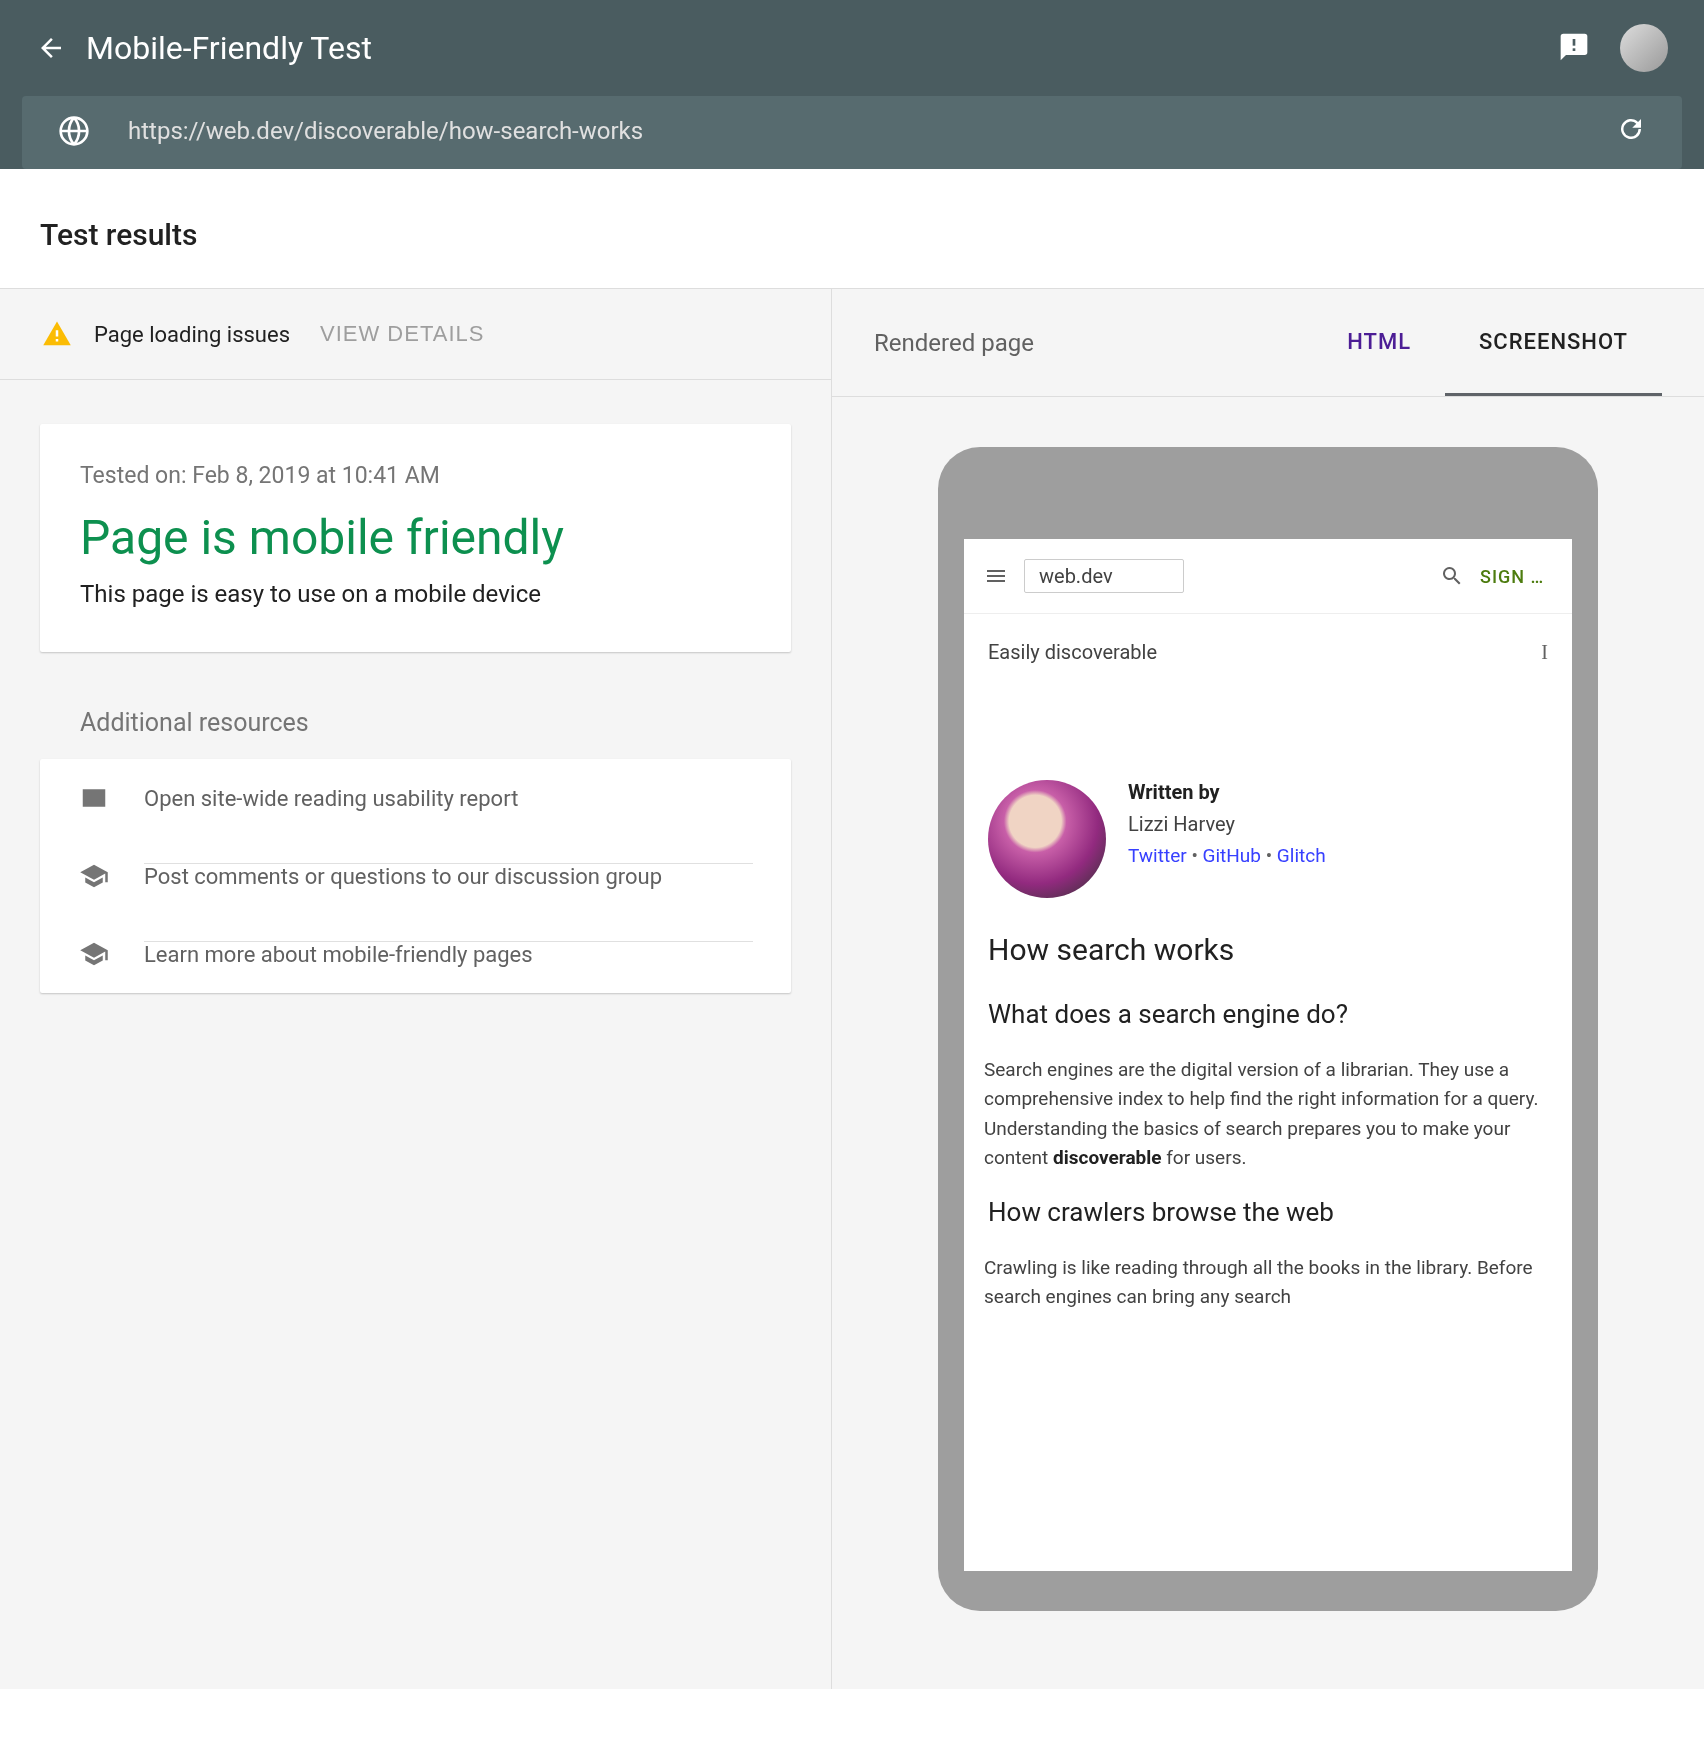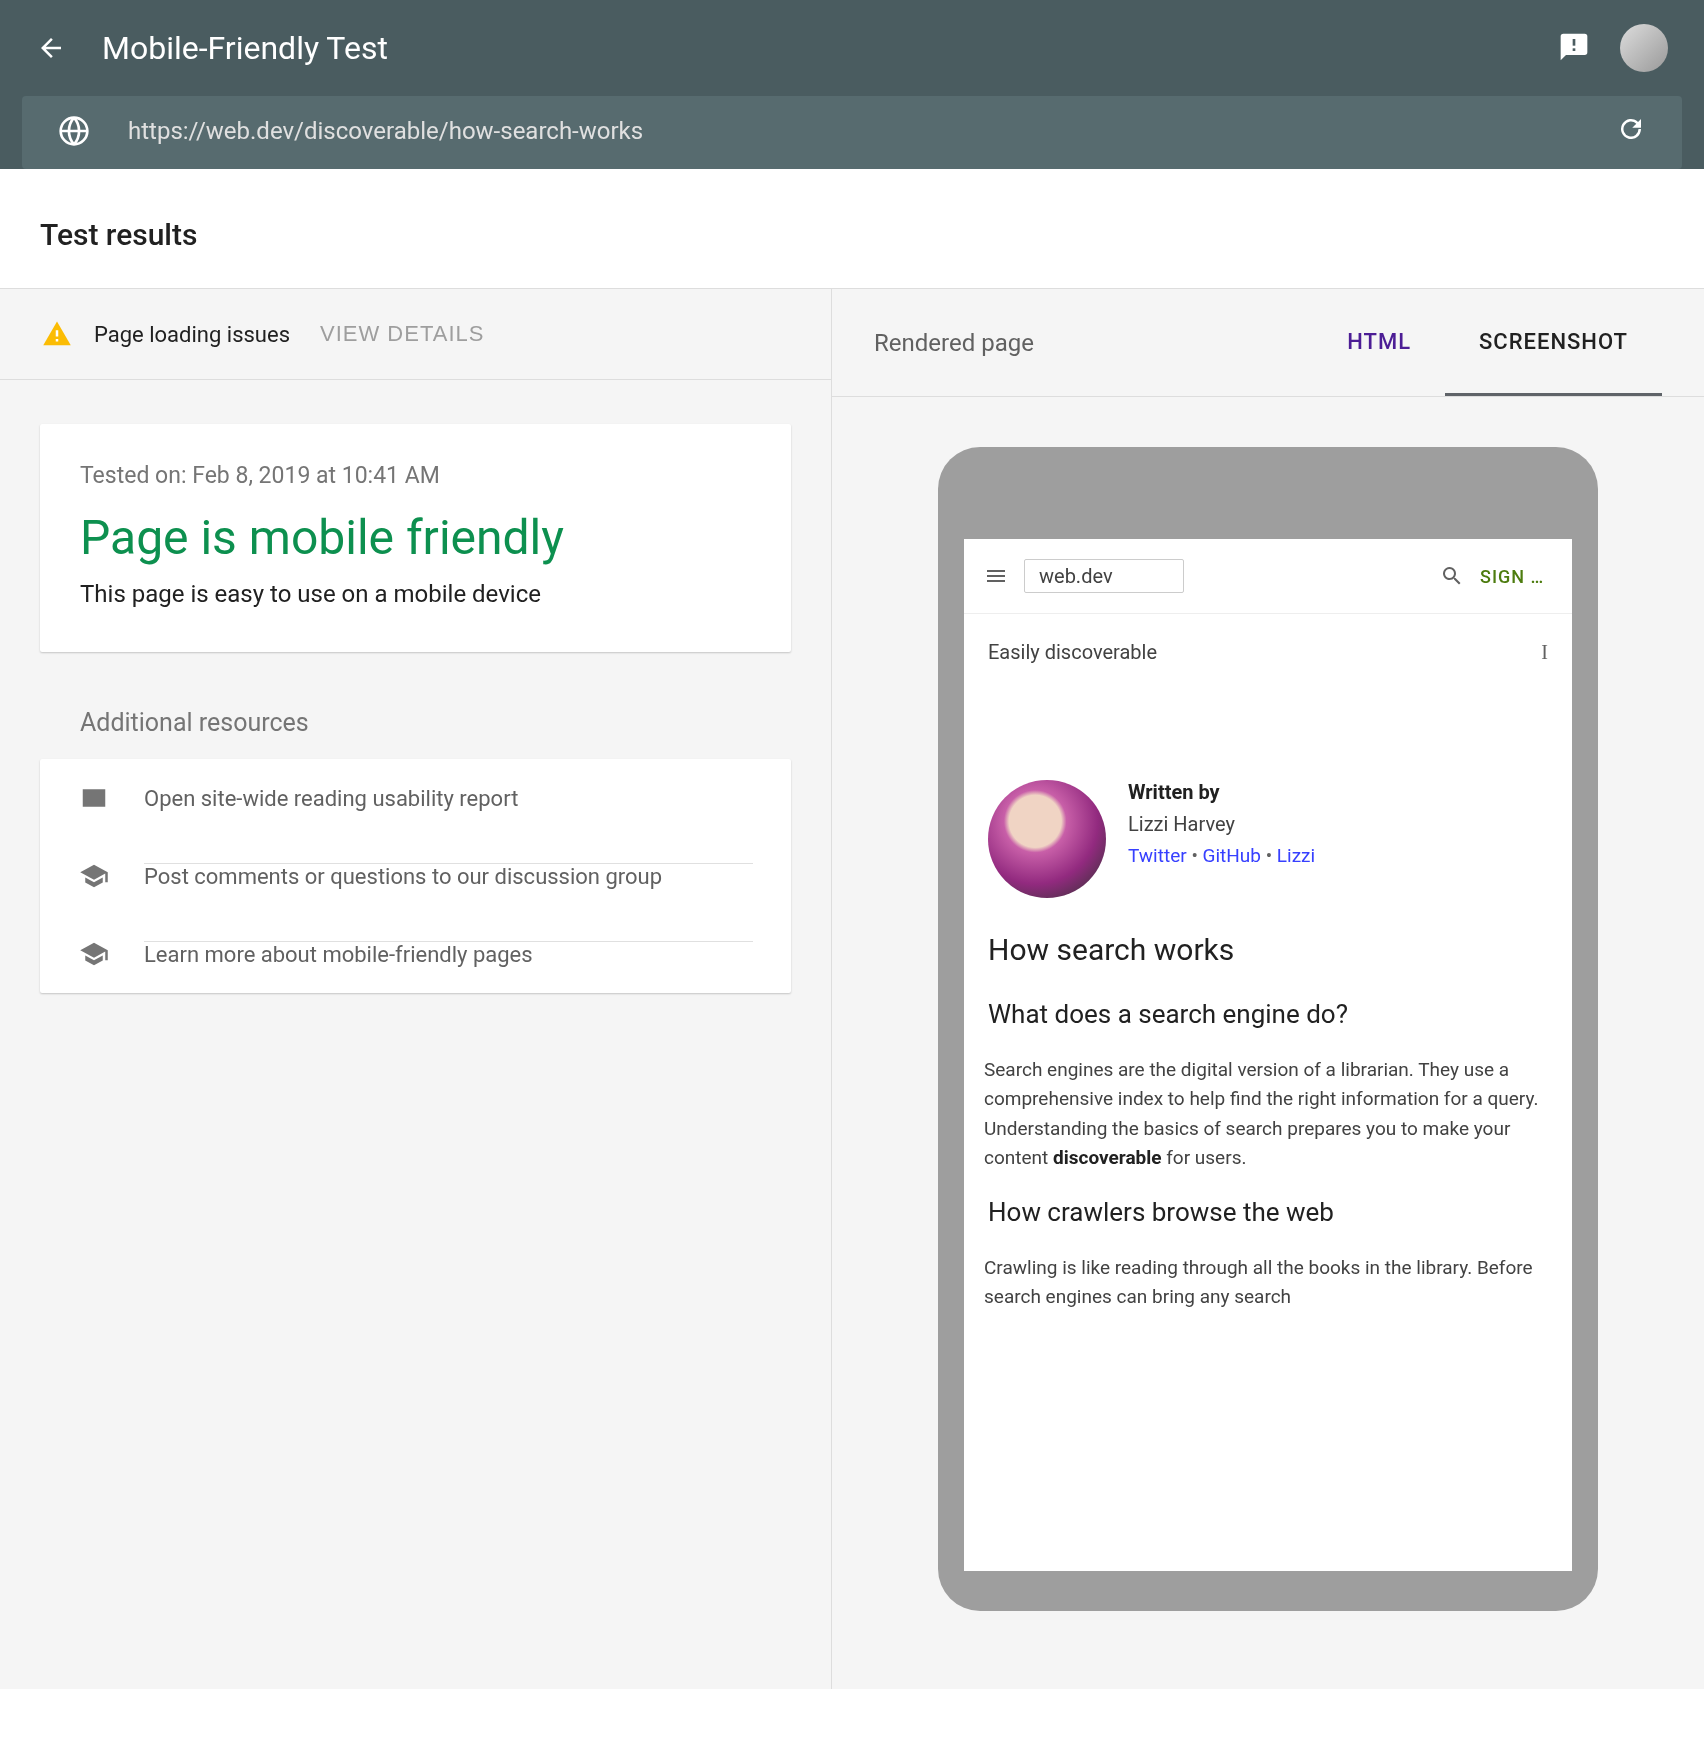--- a/index.html
+++ b/index.html
@@ -1,20 +1,20 @@
 <!DOCTYPE html>
 <html><head>
 <meta charset="utf-8">
 <style>
 * { margin: 0; padding: 0; box-sizing: border-box; }
 body { font-family: Roboto, Arial, sans-serif; background: #fff; color: #212121; width: 1704px; }
 
 
 .header { background: #4a5c60; color: #fff; }
-.header-top { display: flex; align-items: center; padding: 24px 36px; gap: 36px; }
+.header-top { display: flex; align-items: center; padding: 24px 36px; gap: 20px; }
 .back-btn { background: none; border: none; color: #fff; cursor: pointer; display: flex; align-items: center; }
 .header-title { font-size: 32px; font-weight: 400; color: #fff; flex: 1; }
 .header-actions { display: flex; align-items: center; gap: 30px; }
 .header-icon-btn { background: none; border: none; cursor: pointer; display: flex; align-items: center; color: #fff; }
 .avatar { width: 48px; height: 48px; border-radius: 50%; background: linear-gradient(135deg, #ddd 0%, #bbb 50%, #999 100%); }
 .url-bar { display: flex; align-items: center; padding: 18px 36px 22px; gap: 38px; background: #576b6f; margin: 0 22px 22px; border-radius: 4px; }
 .globe-icon { display: flex; align-items: center; color: #fff; }
 .url-text { flex: 1; color: #e0e0e0; font-size: 24px; }
 .refresh-btn { background: none; border: none; color: #fff; cursor: pointer; display: flex; align-items: center; }
 
@@ -209,21 +209,21 @@
           <div class="author-sec">
             <div class="author-avatar"></div>
             <div class="author-meta">
               <div class="written-by">Written by</div>
               <div class="author-name">Lizzi Harvey</div>
               <div class="author-links">
                 <span>Twitter</span>
                 <span class="sep"> • </span>
                 <span>GitHub</span>
                 <span class="sep"> • </span>
-                <span>Lizzi</span>
+                <span>Glitch</span>
               </div>
             </div>
           </div>
           <div class="article-h1">How search works</div>
           <div class="article-h2">What does a search engine do?</div>
           <div class="article-p">
             <span>Search engines are the digital version of a librarian. They use a comprehensive index to help find the right information for a query. Understanding the basics of search prepares you to make your content </span><b>discoverable</b><span> for users.</span>
           </div>
           <div class="article-h2">How crawlers browse the web</div>
           <div class="article-p">Crawling is like reading through all the books in the library. Before search engines can bring any search</div>

